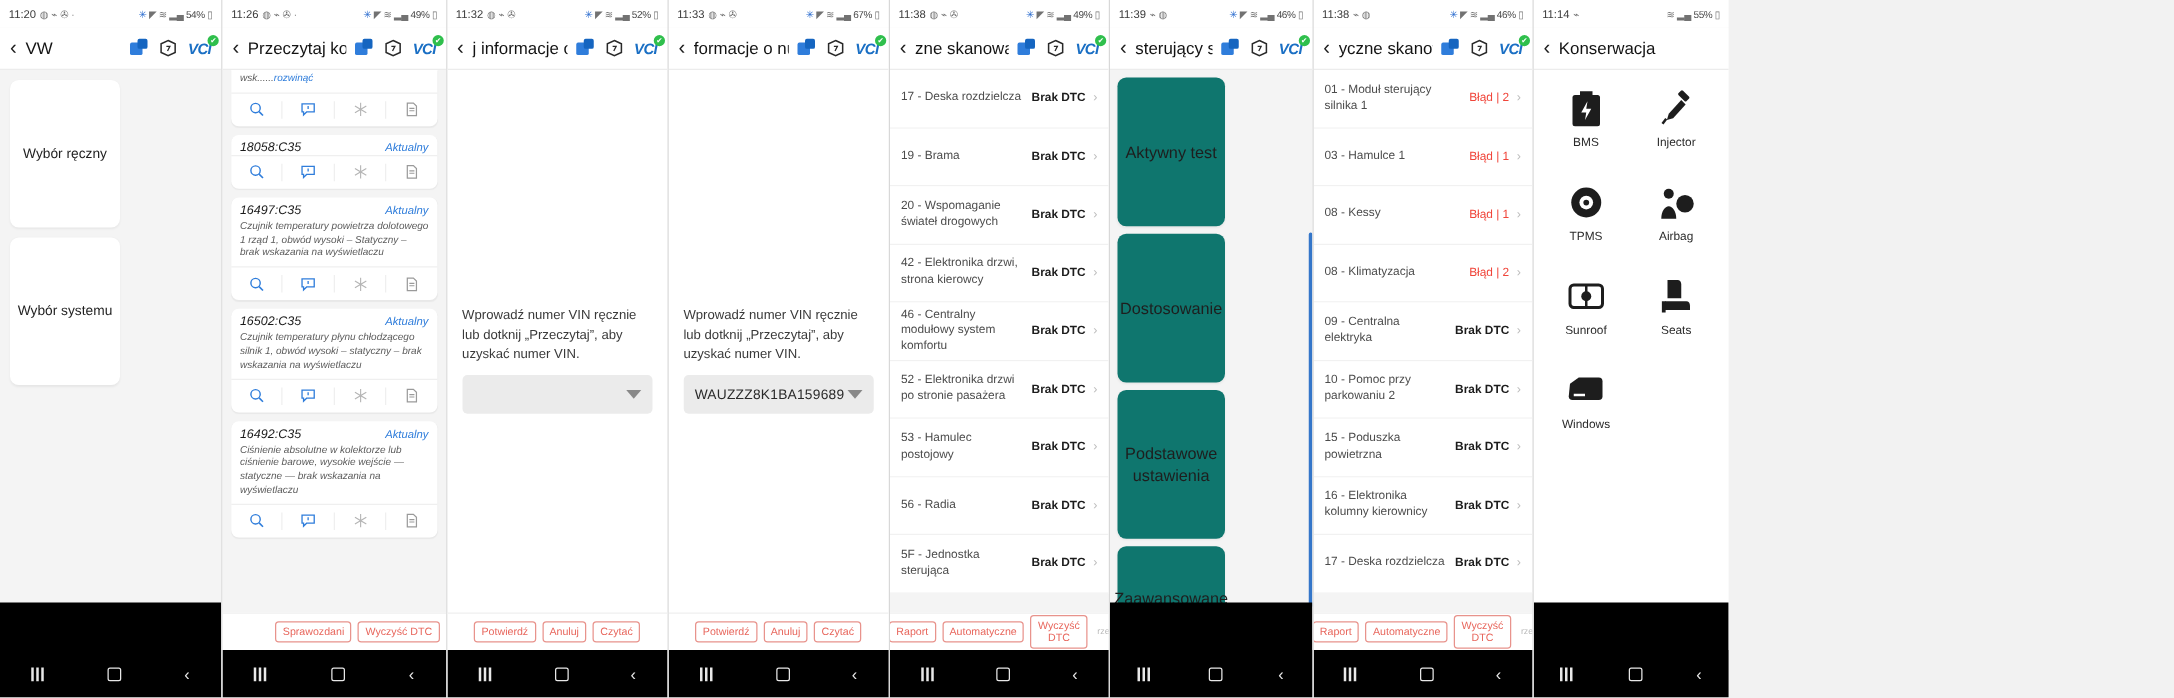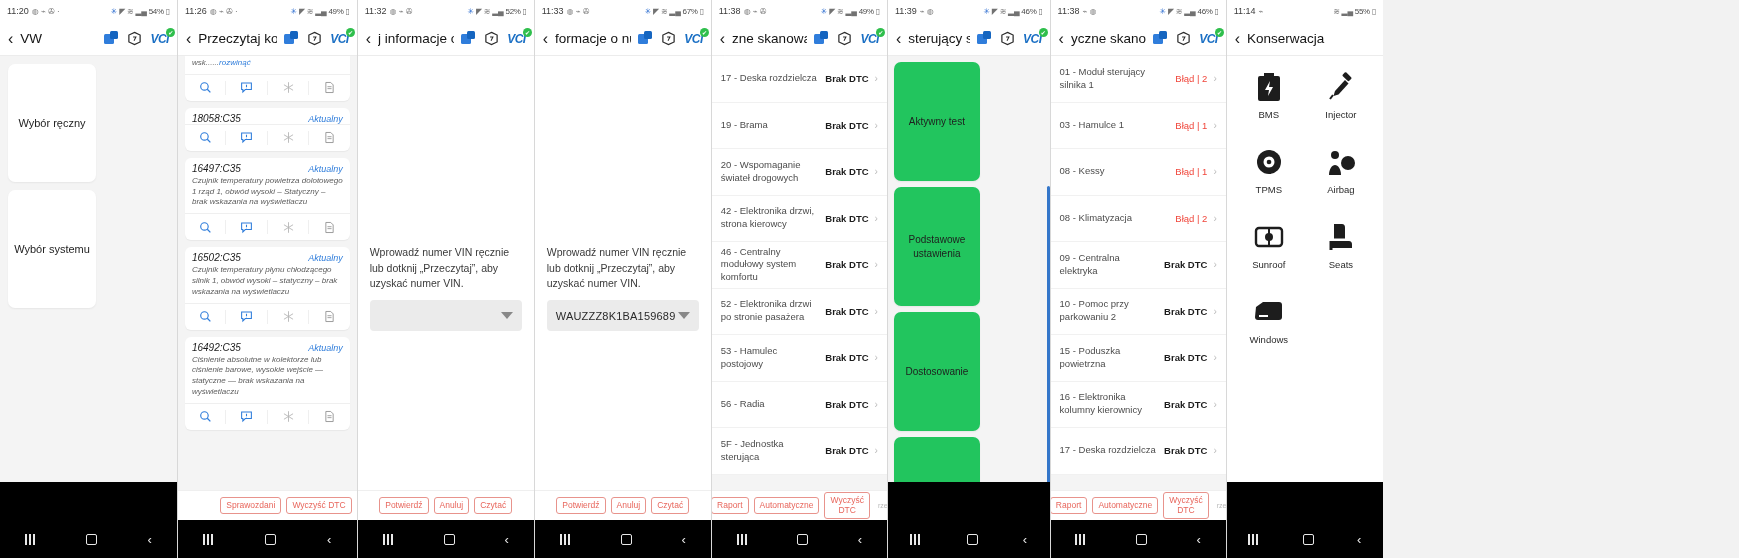--- a/index.html
+++ b/index.html
@@ -65,22 +65,22 @@
   .sysscroll{height:100%;overflow:hidden;}
   .sysrow{display:flex;align-items:center;justify-content:space-between;background:#fff;
           padding:0 9px;min-height:45.5px;border-bottom:1px solid #f1f1f1;gap:6px;cursor:pointer;}
   .sysname{font-size:9.5px;color:#4c4c4c;line-height:1.35;flex:1 1 auto;}
   .sysstatus{font-size:9.5px;font-weight:700;color:#1c1c1c;white-space:nowrap;flex:0 0 auto;}
   .sysstatus.err{color:#f0453a;font-weight:400;}
   .chev{color:#bdbdbd;font-size:10px;flex:0 0 auto;}
 
   
   .fnwrap{padding:6px;display:flex;flex-wrap:wrap;gap:6px;align-content:flex-start;height:100%;box-sizing:border-box;}
-  .fntile{background:#22c55e;border-radius:7px;width:86px;height:119px;display:flex;align-items:center;
-          justify-content:center;text-align:center;font-size:10px;color:#1e1e1e;padding:5px;
+  .fntile{background:#0f766e;border-radius:7px;width:86px;height:119px;display:flex;align-items:center;
+          justify-content:center;text-align:center;font-size:13px;color:#1e1e1e;padding:5px;
           box-sizing:border-box;line-height:1.35;box-shadow:0 1px 2px rgba(0,0,0,.06);cursor:pointer;}
 
   
   .mntwrap{padding:14px 6px;display:flex;flex-wrap:wrap;align-content:flex-start;height:100%;box-sizing:border-box;}
   .mnt{width:50%;display:flex;flex-direction:column;align-items:center;gap:5px;margin-bottom:25px;cursor:pointer;}
   .mnt .glyph{width:34px;height:34px;display:flex;align-items:center;justify-content:center;}
   .mnt .lbl{font-size:9.5px;color:#2a2a2a;}
 
   
   .actionbar{position:absolute;left:0;right:0;bottom:0;height:30px;background:#fff;display:flex;
@@ -594,22 +594,22 @@
               <path d="M8 1.5 14 4.3v7.4L8 14.5 2 11.7V4.3Z" fill="none" stroke="#2a2a2a" stroke-width="1.3"></path>
               <path d="M6.5 6.5h3l-2 4" stroke="#2a2a2a" stroke-width="1.1" fill="none"></path>
             </svg>
         </span>
         <span class="ic-vci"><span>VCI</span><span class="dot">✔</span></span>
       </span>
     </div>
     <div class="body">
       <div class="fnwrap">
         <div class="fntile">Aktywny test</div>
+        <div class="fntile">Dostosowanie</div>
         <div class="fntile">Podstawowe ustawienia</div>
-        <div class="fntile">Dostosowanie</div>
         <div class="fntile">Zaawansowane informacje o Ecu</div>
 
       </div>
       <div class="scrollbar" style="top:130px;height:300px"></div>
       <div class="navpad"></div>
     </div>
     <div class="navbar">
       <span class="navrecent">
           <i></i>
           <i></i>

